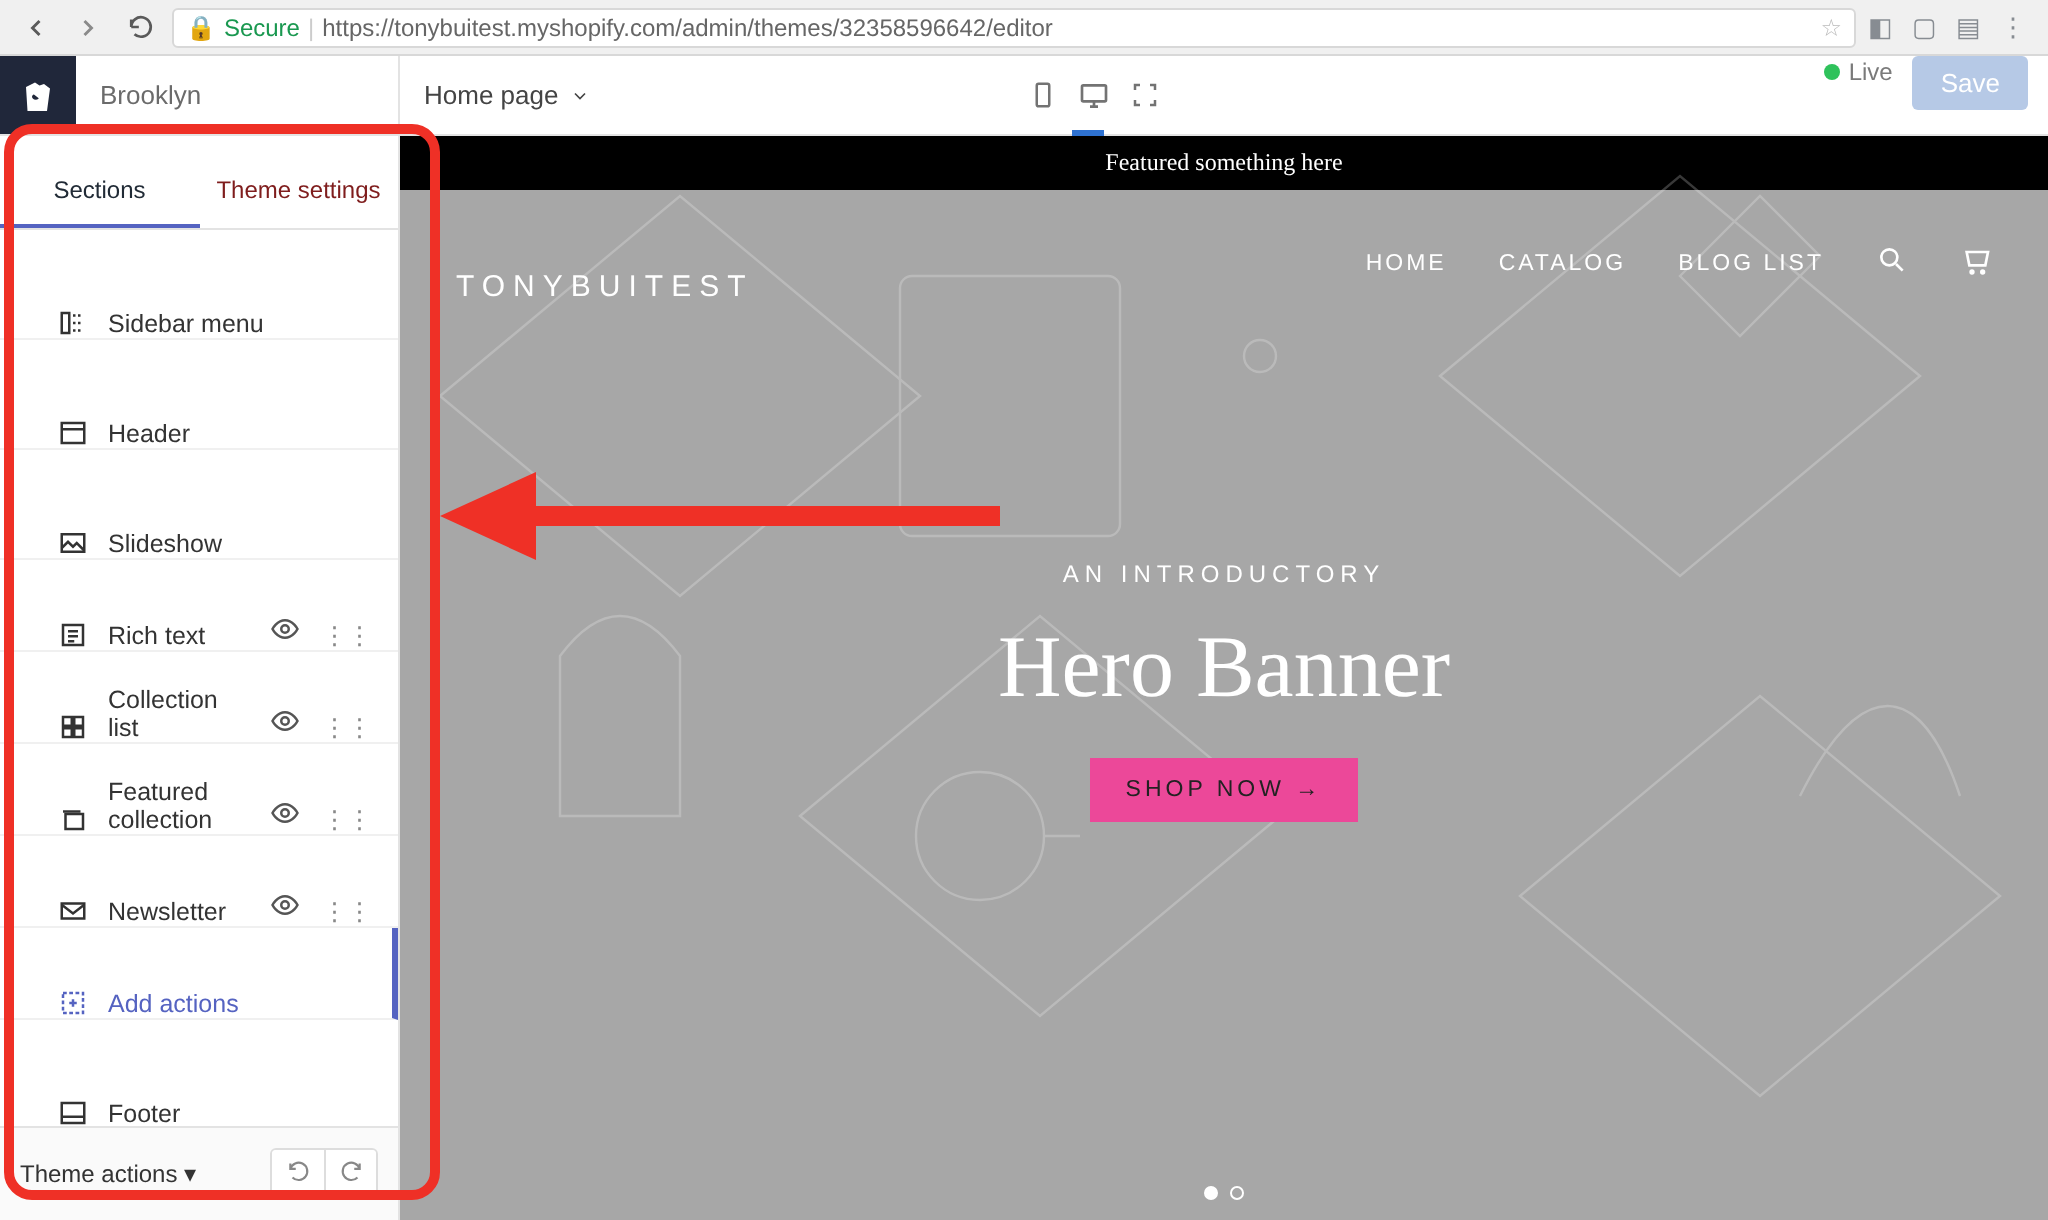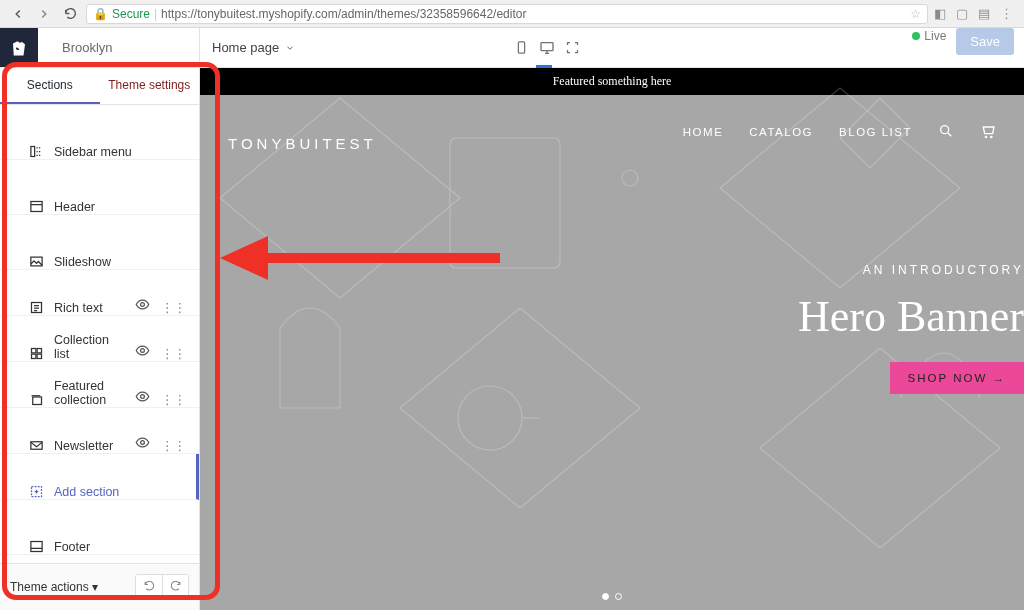--- a/index.html
+++ b/index.html
@@ -11,34 +11,34 @@
   .addr { flex: 1; height: 20px; background: #fff; border: 1px solid #d8d8d8; border-radius: 3px; display: flex; align-items: center; padding: 0 6px; font-size: 12px; color: #444; gap: 4px; }
   .addr .lock { color: #1a9850; font-weight: 600; }
   .addr .proto { color: #1a9850; }
   .addr .rest { color: #666; }
   .addr .star { margin-left: auto; color: #bbb; }
   .ext { width: 16px; height: 16px; opacity: .5; }
   
   .topbar { height: 40px; display: flex; align-items: stretch; border-bottom: 1px solid #e3e3e3; }
   .logo { width: 38px; background: #20273a; display: flex; align-items: center; justify-content: center; color: #fff; }
   .logo svg { width: 18px; height: 18px; fill: #fff; }
-  .theme-name { width: 162px; border-right: 1px solid #e3e3e3; display: flex; align-items: center; padding: 0 24px; color: #6b6b6b; font-size: 13px; }
+  .theme-name { width: 162px; border-right: 1px solid #e3e3e3; display: flex; align-items: center; padding: 0 12px; color: #6b6b6b; font-size: 13px; }
   .top-mid { flex: 1; display: flex; align-items: center; padding: 0 12px; }
   .page-dd { display: flex; align-items: center; gap: 6px; color: #444; }
   .dev-icons { margin-left: auto; display: flex; gap: 10px; color: #737373; position: relative; margin-right: 320px; }
   .dev-icons .blue-under { position: absolute; bottom: -12px; left: 22px; width: 16px; height: 3px; background: #2e72d2; }
   .top-right { display: flex; align-items: flex-start; gap: 10px; padding-right: 10px; }
   .live-dot { width: 8px; height: 8px; border-radius: 50%; background: #2fc25b; display: inline-block; margin-right: 4px; }
   .live-txt { color: #7a7a7a; font-size: 12px; }
   .save-btn { background: #b6c9e6; color: #fff; border: none; border-radius: 3px; padding: 6px 14px; font-size: 13px; }
   
   .main { display: flex; height: calc(100% - 68px); }
   
   .sidebar { width: 200px; border-right: 1px solid #e3e3e3; display: flex; flex-direction: column; background: #fff; position: relative; }
-  .tabs { display: flex; border-bottom: 1px solid #e3e3e3; }
+  .tabs { display: flex; border-bottom: 1px solid #e3e3e3; margin-top: 10px; }
   .tab { flex: 1; text-align: center; padding: 10px 0; font-size: 12px; color: #7f1d1d; cursor: pointer; }
   .tab.active { color: #212b36; border-bottom: 2px solid #5563c1; }
   .sec-list { flex: 1; overflow-y: auto; }
   .sec { display: flex; align-items: flex-end; padding: 0 28px; height: 46px; border-bottom: 1px solid #f0f0f0; gap: 10px; font-size: 12.5px; color: #333; }
   .sec .ic { width: 16px; height: 16px; display: flex; align-items: center; justify-content: center; color: #333; }
   .sec .lbl { flex: 1; }
   .sec .eye { width: 16px; color: #555; }
   .sec .grip { width: 10px; color: #888; }
   .sec.tall { height: 55px; }
   .sec.active { color: #5563c1; border-right: 3px solid #5563c1; }
@@ -48,21 +48,21 @@
   .undo-grp { margin-left: auto; display: flex; border: 1px solid #ddd; border-radius: 3px; overflow: hidden; }
   .undo-grp button { background: #fff; border: none; width: 26px; height: 24px; color: #888; }
   .undo-grp button+button { border-left: 1px solid #ddd; }
   .red-box { position: absolute; top: 62px; left: 2px; width: 218px; height: 538px; border: 5px solid #ef3026; border-radius: 14px; pointer-events: none; z-index: 5; }
   
   .preview { flex: 1; background: #a7a7a7; position: relative; overflow: hidden; }
   .announce { background: #000; color: #fff; text-align: center; font-size: 12px; padding: 6px 0; font-family: Georgia, serif; }
   .site-header { display: flex; align-items: center; padding: 16px 28px; color: #fff; }
   .site-title { letter-spacing: 4px; font-size: 15px; font-weight: 500; margin-top: 24px; }
   .site-nav { margin-left: auto; display: flex; align-items: center; gap: 26px; font-size: 11.5px; letter-spacing: 1.5px; }
-  .hero-content { position: absolute; left: 0; right: 0; top: 195px; text-align: right; color: #fff; }
+  .hero-content { position: absolute; left: 0; right: 0; top: 212px; text-align: center; color: #fff; }
   .hero-kicker { font-size: 12px; letter-spacing: 3px; margin-bottom: 14px; }
   .hero-title { font-family: Georgia, 'Times New Roman', serif; font-size: 44px; font-weight: 300; margin-bottom: 20px; }
   .hero-btn { display: inline-block; background: #ec4899; color: #222; font-size: 11.5px; letter-spacing: 2px; padding: 10px 18px; }
   .dots { position: absolute; bottom: 10px; left: 50%; transform: translateX(-50%); display: flex; gap: 6px; }
   .dot { width: 7px; height: 7px; border-radius: 50%; border: 1px solid #fff; }
   .dot.fill { background: #fff; }
   
   .red-arrow { position: absolute; top: 228px; left: 220px; z-index: 6; pointer-events: none; }
   
   .doodles { position: absolute; inset: 0; opacity: .22; }
@@ -226,21 +226,21 @@
             </svg></span>
         <span class="grip">⋮⋮</span>
       </div>
       <div class="sec active">
         <span class="ic">
             <svg width="15" height="15" viewBox="0 0 24 24" fill="none" stroke="currentColor" stroke-width="2">
               <rect x="4" y="4" width="16" height="16" stroke-dasharray="3 2"></rect>
               <path d="M12 9v6M9 12h6"></path>
             </svg>
           </span>
-        <span class="lbl">Add section</span>
+        <span class="lbl">Add actions</span>
       </div>
       <div class="sec tall">
         <span class="ic">
             <svg width="15" height="15" viewBox="0 0 24 24" fill="none" stroke="currentColor" stroke-width="2">
               <rect x="3" y="4" width="18" height="16"></rect>
               <path d="M3 15h18"></path>
             </svg>
           </span>
         <span class="lbl">Footer</span>
       </div>

